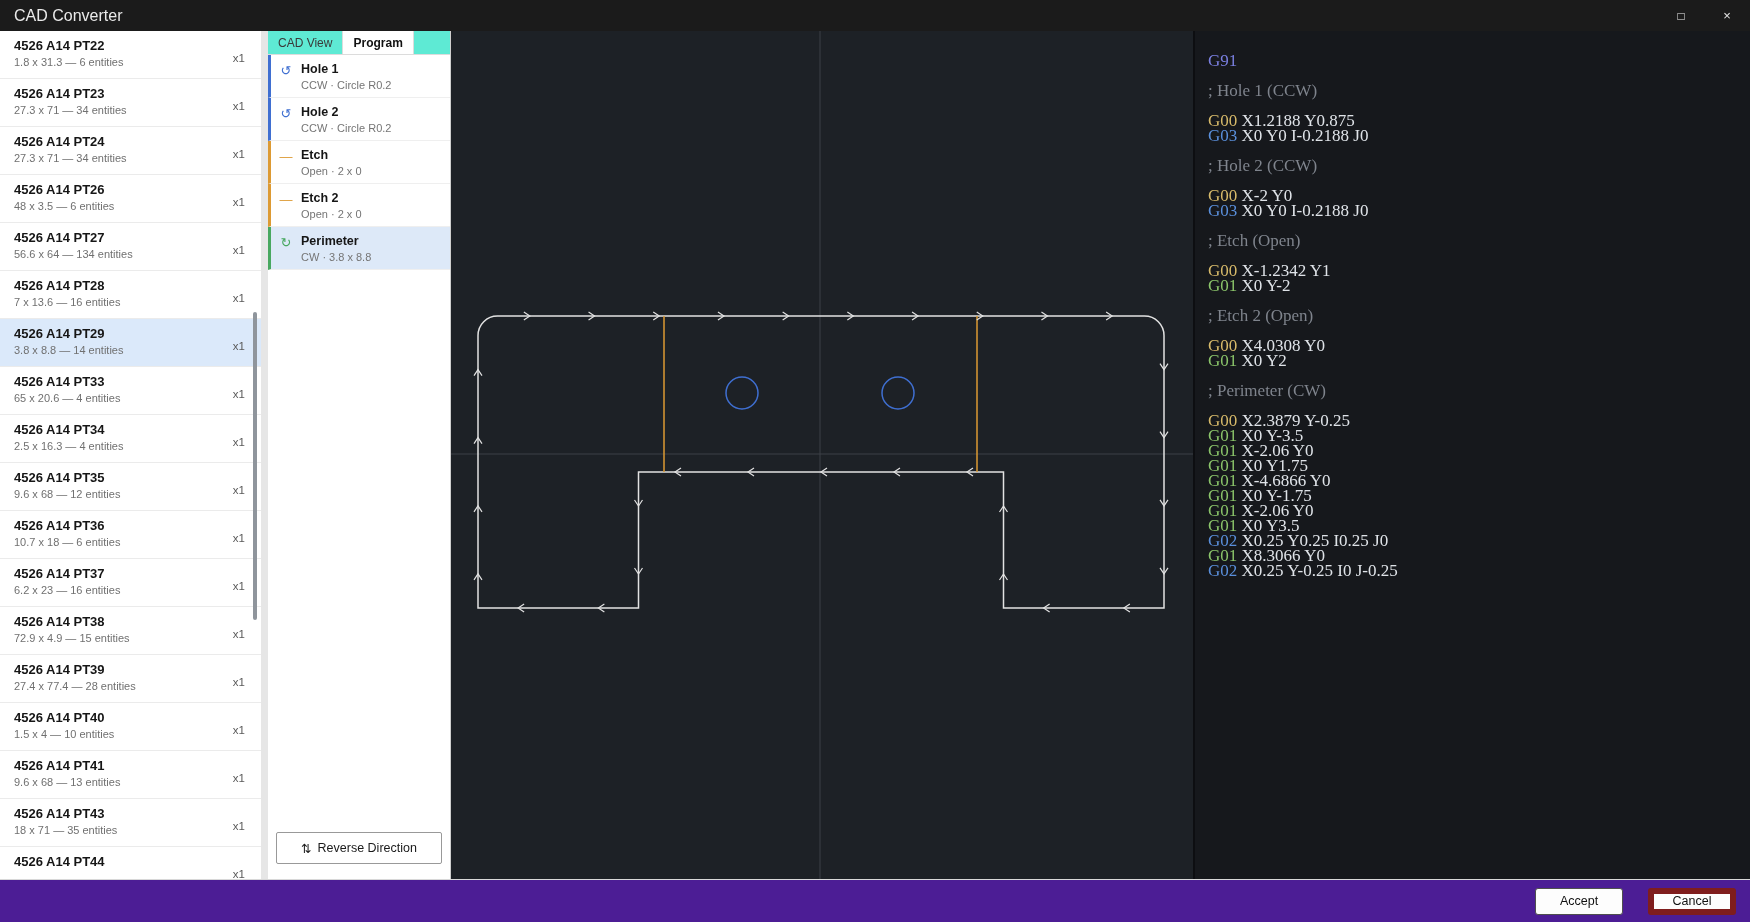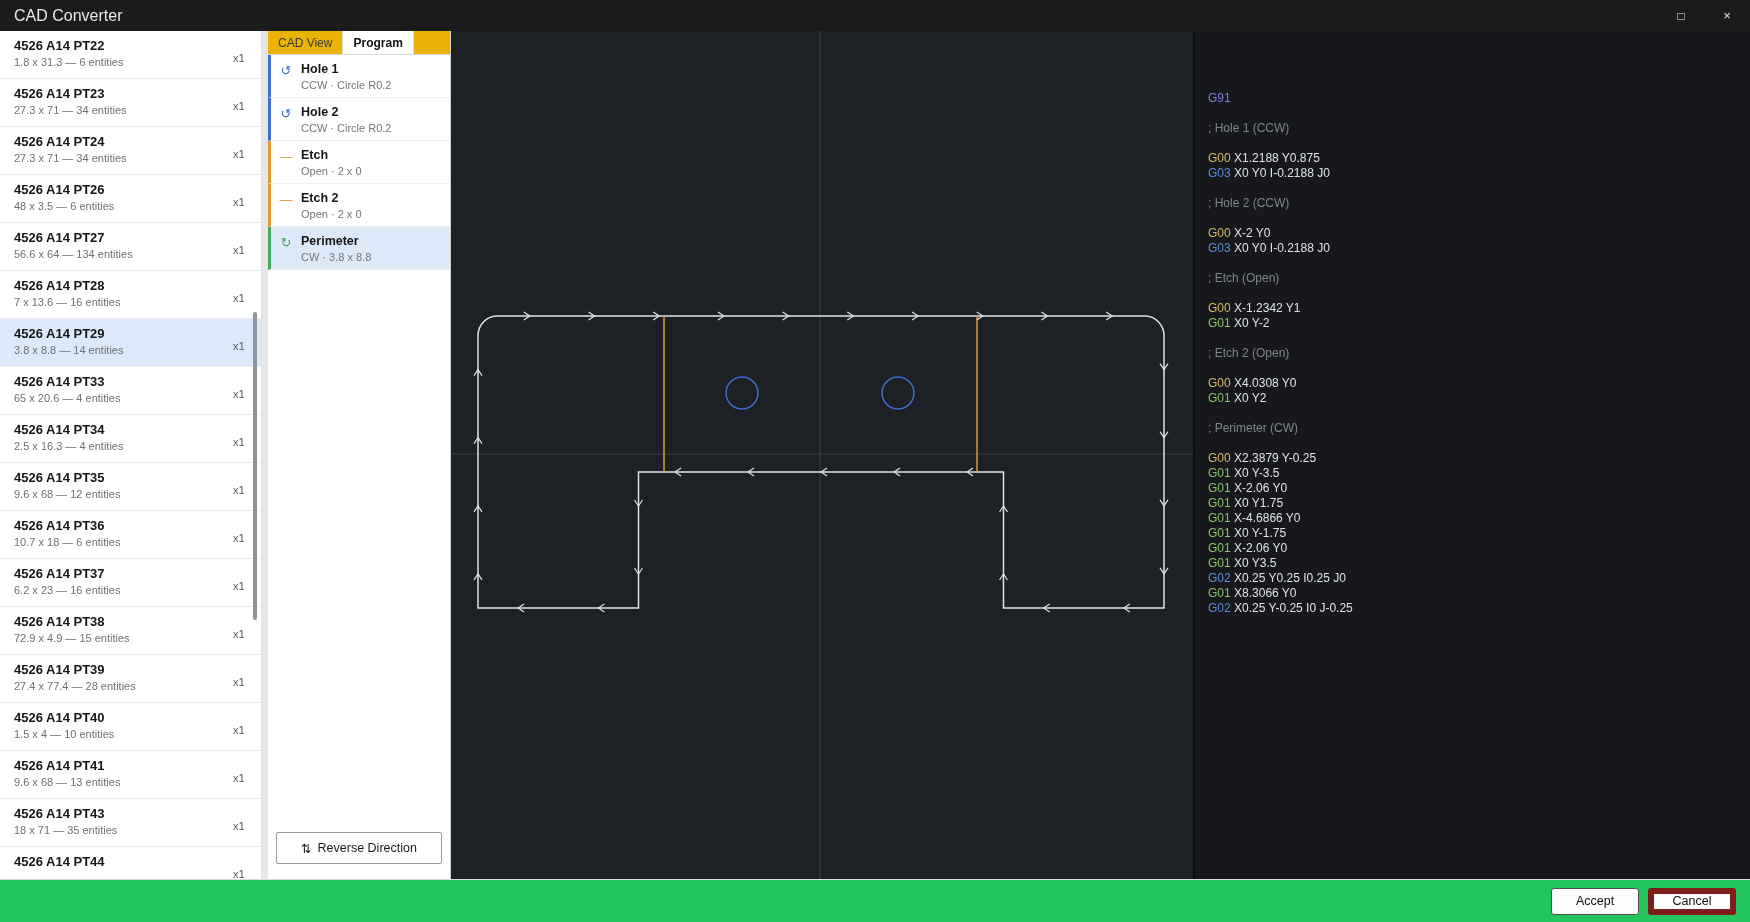--- a/index.html
+++ b/index.html
@@ -26,21 +26,21 @@
   .part-meta { font-size: 11px; color: #707070; }
   .part-qty { margin-left: auto; font-size: 11.5px; color: #5a5a5a; align-self: center; }
   .sidebar-scrollbar { position: absolute; right: 4px; top: 281px; width: 4px; height: 308px;
                        background: #8f959c; border-radius: 2px; }
 
   .panel-gap { width: 7px; background: #e6e6e6; flex-shrink: 0; }
 
   
   .ops-panel { width: 183px; background: #ffffff; display: flex; flex-direction: column; flex-shrink: 0;
                border-right: 1px solid #cfcfcf; }
-  .tabs { display: flex; background: #eab308; border-bottom: 1px solid #dcdcdc; height: 24px; flex-shrink: 0; }
+  .tabs { display: flex; background: #5eead4; border-bottom: 1px solid #dcdcdc; height: 24px; flex-shrink: 0; }
   .tab { padding: 0 10px; font-size: 12px; color: #3a3a3a; display: flex; align-items: center;
          border-right: 1px solid #dcdcdc; cursor: default; }
   .tab.active { background: #ffffff; font-weight: bold; color: #111; }
   .ops-list { flex: 1; overflow: hidden; }
   .op-item { display: flex; align-items: flex-start; gap: 7px; padding: 7px 8px 6px 7px; min-height: 42px;
              border-bottom: 1px solid #efefef; border-left: 3px solid transparent; }
   .op-item.selected { background: #dde9f8; }
   .op-icon { width: 16px; font-size: 13px; line-height: 16px; text-align: center; margin-top: 1px; }
   .op-title { font-size: 12.5px; font-weight: bold; color: #161616; margin-bottom: 3px; }
   .op-meta { font-size: 11px; color: #757575; }
@@ -49,26 +49,26 @@
                  display: flex; align-items: center; justify-content: center; gap: 6px; cursor: default; }
 
   
   .canvas { width: 742px; background: #1d2126; position: relative; flex-shrink: 0; }
   .canvas svg { position: absolute; inset: 0; width: 100%; height: 100%; }
 
   
   .gcode-panel { width: 557px; background: #16181c; border-left: 2px solid #0d0e11;
                  padding: 22px 0 0 13px; overflow: hidden; flex-shrink: 0; }
   .gcode-header { font-size: 12px; color: #9aa0a8; margin-bottom: 13px; font-family: "Liberation Sans", sans-serif; }
-  .gcode-code { font-family: Liberation Sans, sans-serif; font-size: 12px; line-height: 15px; white-space: pre; margin-top: 38px; }
+  .gcode-code { font-family: Liberation Serif, serif; font-size: 17px; line-height: 15px; white-space: pre; }
   .gcode-line { height: 15px; }
 
   
-  .footer { height: 43px; background: #22c55e; border-top: 1px solid #d8d8d8; display: flex;
-            align-items: center; justify-content: flex-end; gap: 9px; padding-right: 14px; flex-shrink: 0; }
+  .footer { height: 43px; background: #4c1d95; border-top: 1px solid #d8d8d8; display: flex;
+            align-items: center; justify-content: flex-end; gap: 25px; padding-right: 14px; flex-shrink: 0; }
   .btn { min-width: 88px; height: 27px; background: #fdfdfd; border: 6px solid #7f1d1d; border-radius: 3px;
          font-size: 12.5px; font-family: inherit; color: #111; cursor: default; }
   .btn.primary { border: 1px solid #4f4f4f; }
 </style>
 </head>
 <body>
 
 <div class="window">
 
   <div class="titlebar">

